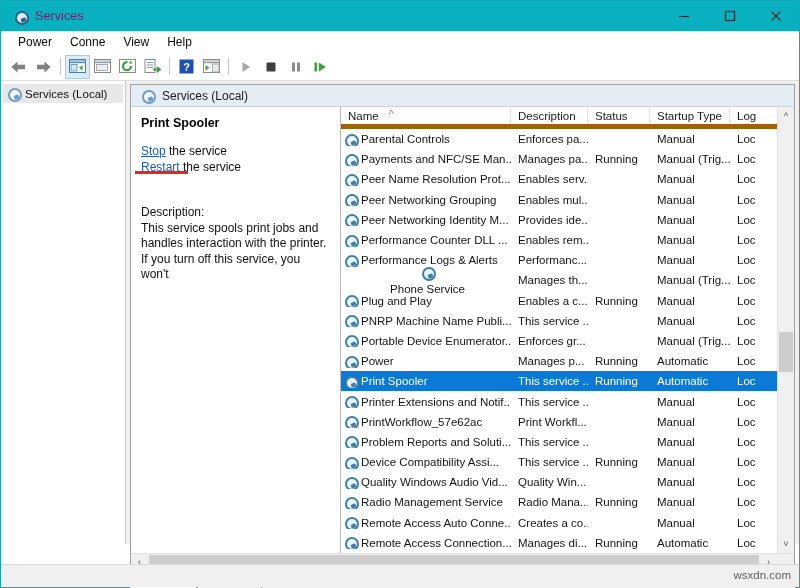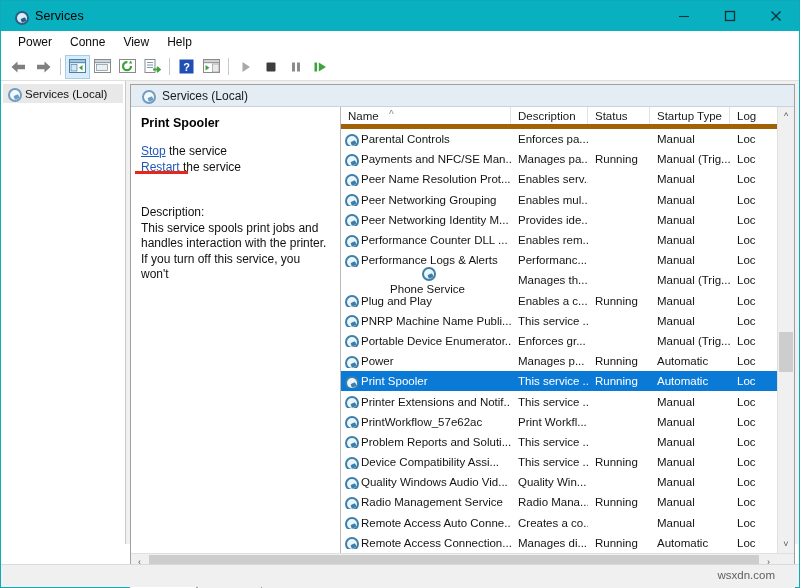--- a/index.html
+++ b/index.html
@@ -45,21 +45,21 @@
   .gear-glyph::after {
     content: "";
     position: absolute; left: 7px; top: 8px;
     width: 5px; height: 4px;
     background: #2c5f86;
     border-radius: 1px;
     transform: rotate(-20deg);
   }
   .tb-title {
     font-size: 12.5px;
-    color: #000000;
+    color: #701a75;
     letter-spacing: 0.1px;
     margin-left: 2px;
   }
   .win-controls {
     position: absolute; right: 0; top: 0;
     height: 30px; display: flex;
   }
   .win-btn {
     width: 46px; height: 30px;
     display: flex; align-items: center; justify-content: center;
@@ -384,21 +384,21 @@
 
   
   .statusbar {
     position: absolute; left: 0; bottom: 0;
     width: 798px; height: 23px;
     background: #f0f0f0;
     border-top: 1px solid #dadada;
   }
   .watermark {
     position: absolute;
-    right: 24px; top: 4px;
+    right: 8px; top: 4px;
     font-size: 11.5px;
     color: #5f5f5f;
   }
 </style>
 </head>
 <body>
 
 <div id="app">
 
   <div class="titlebar">

